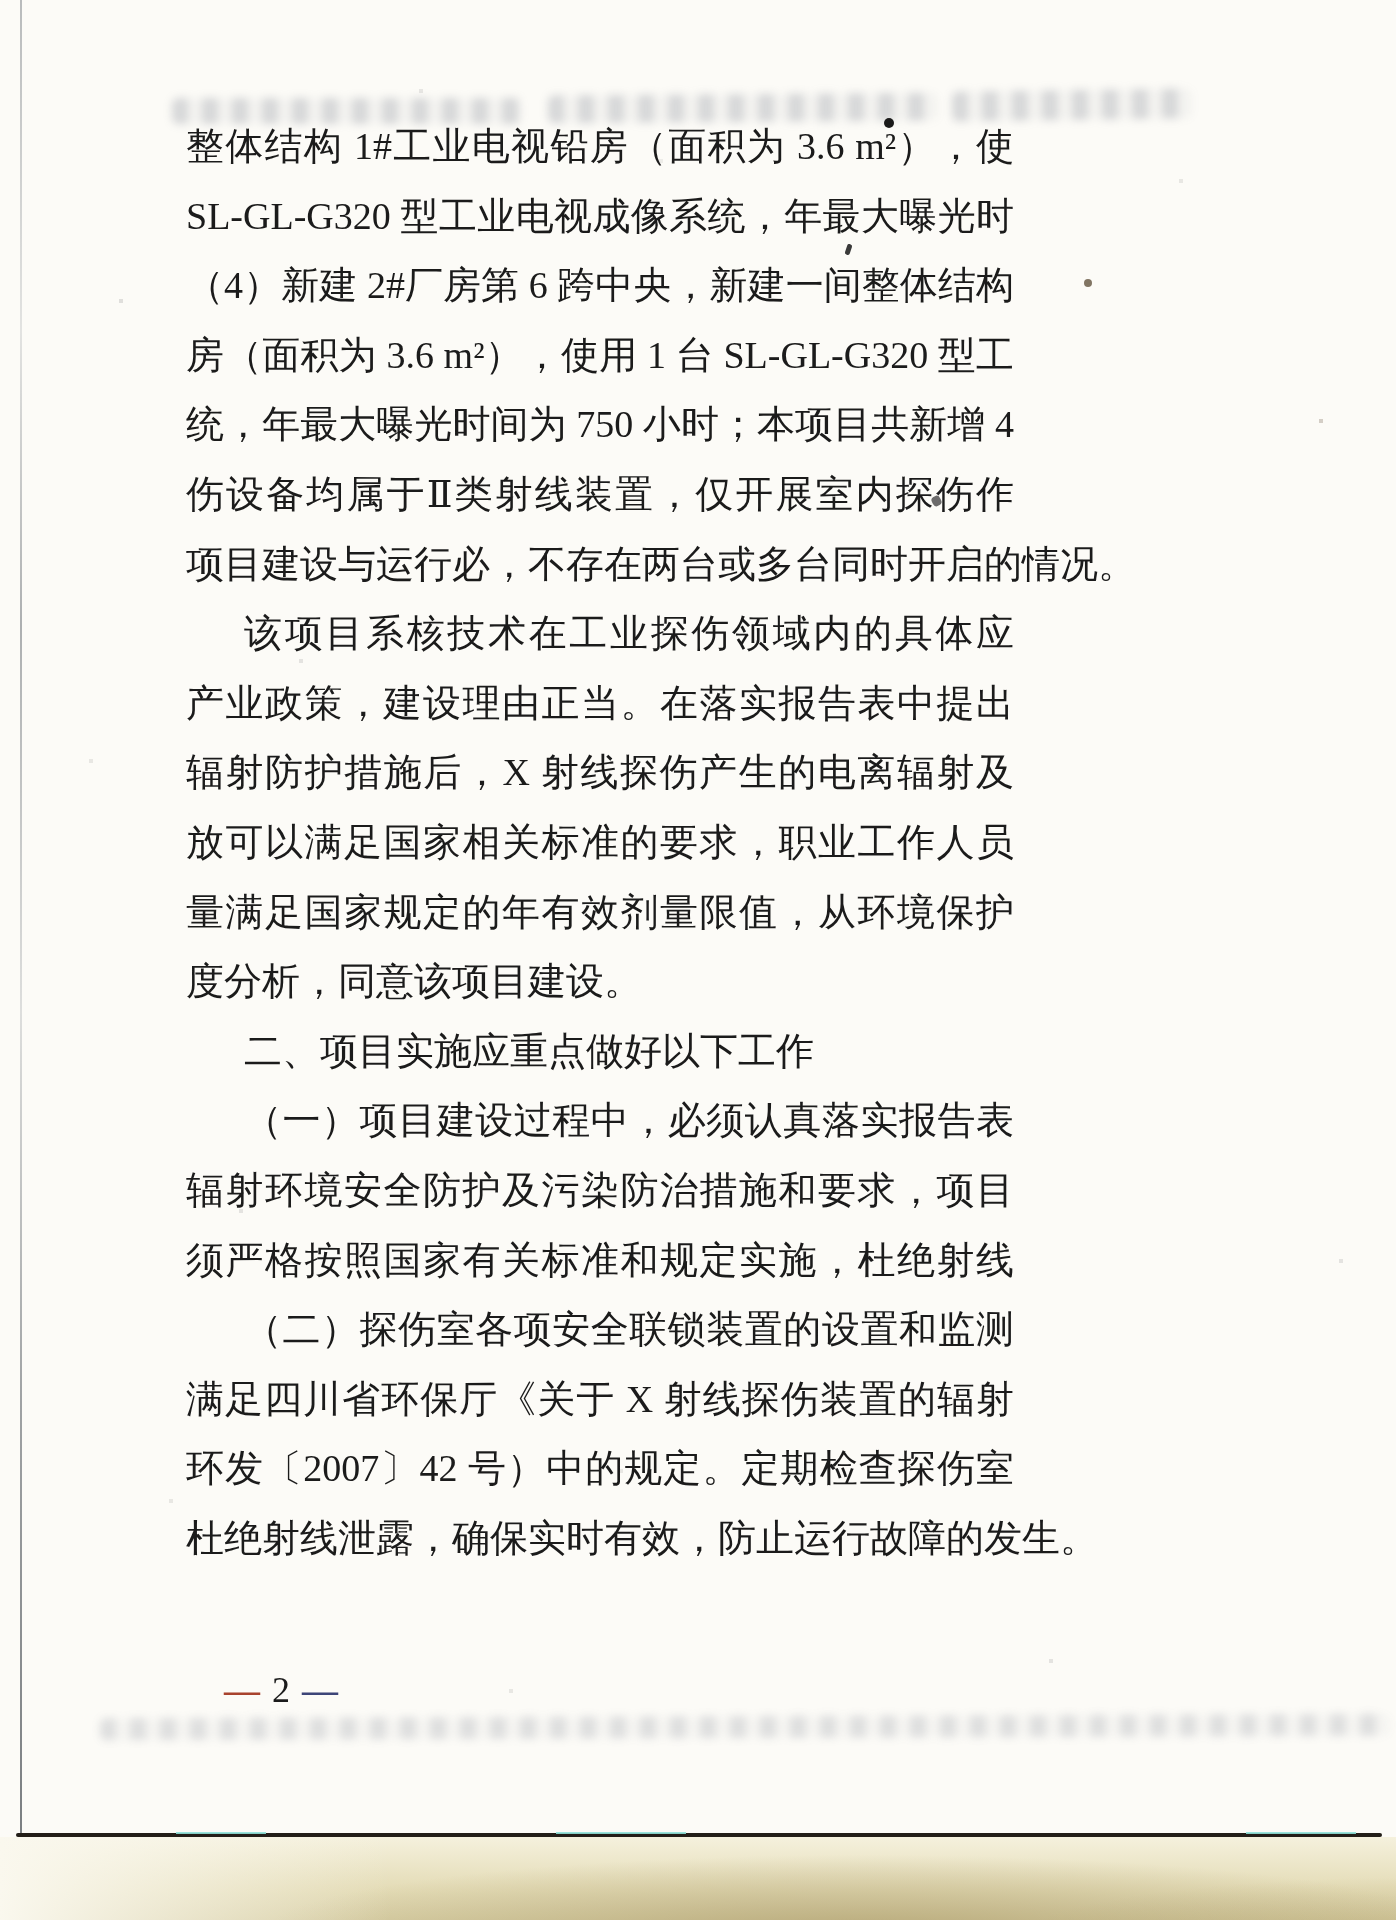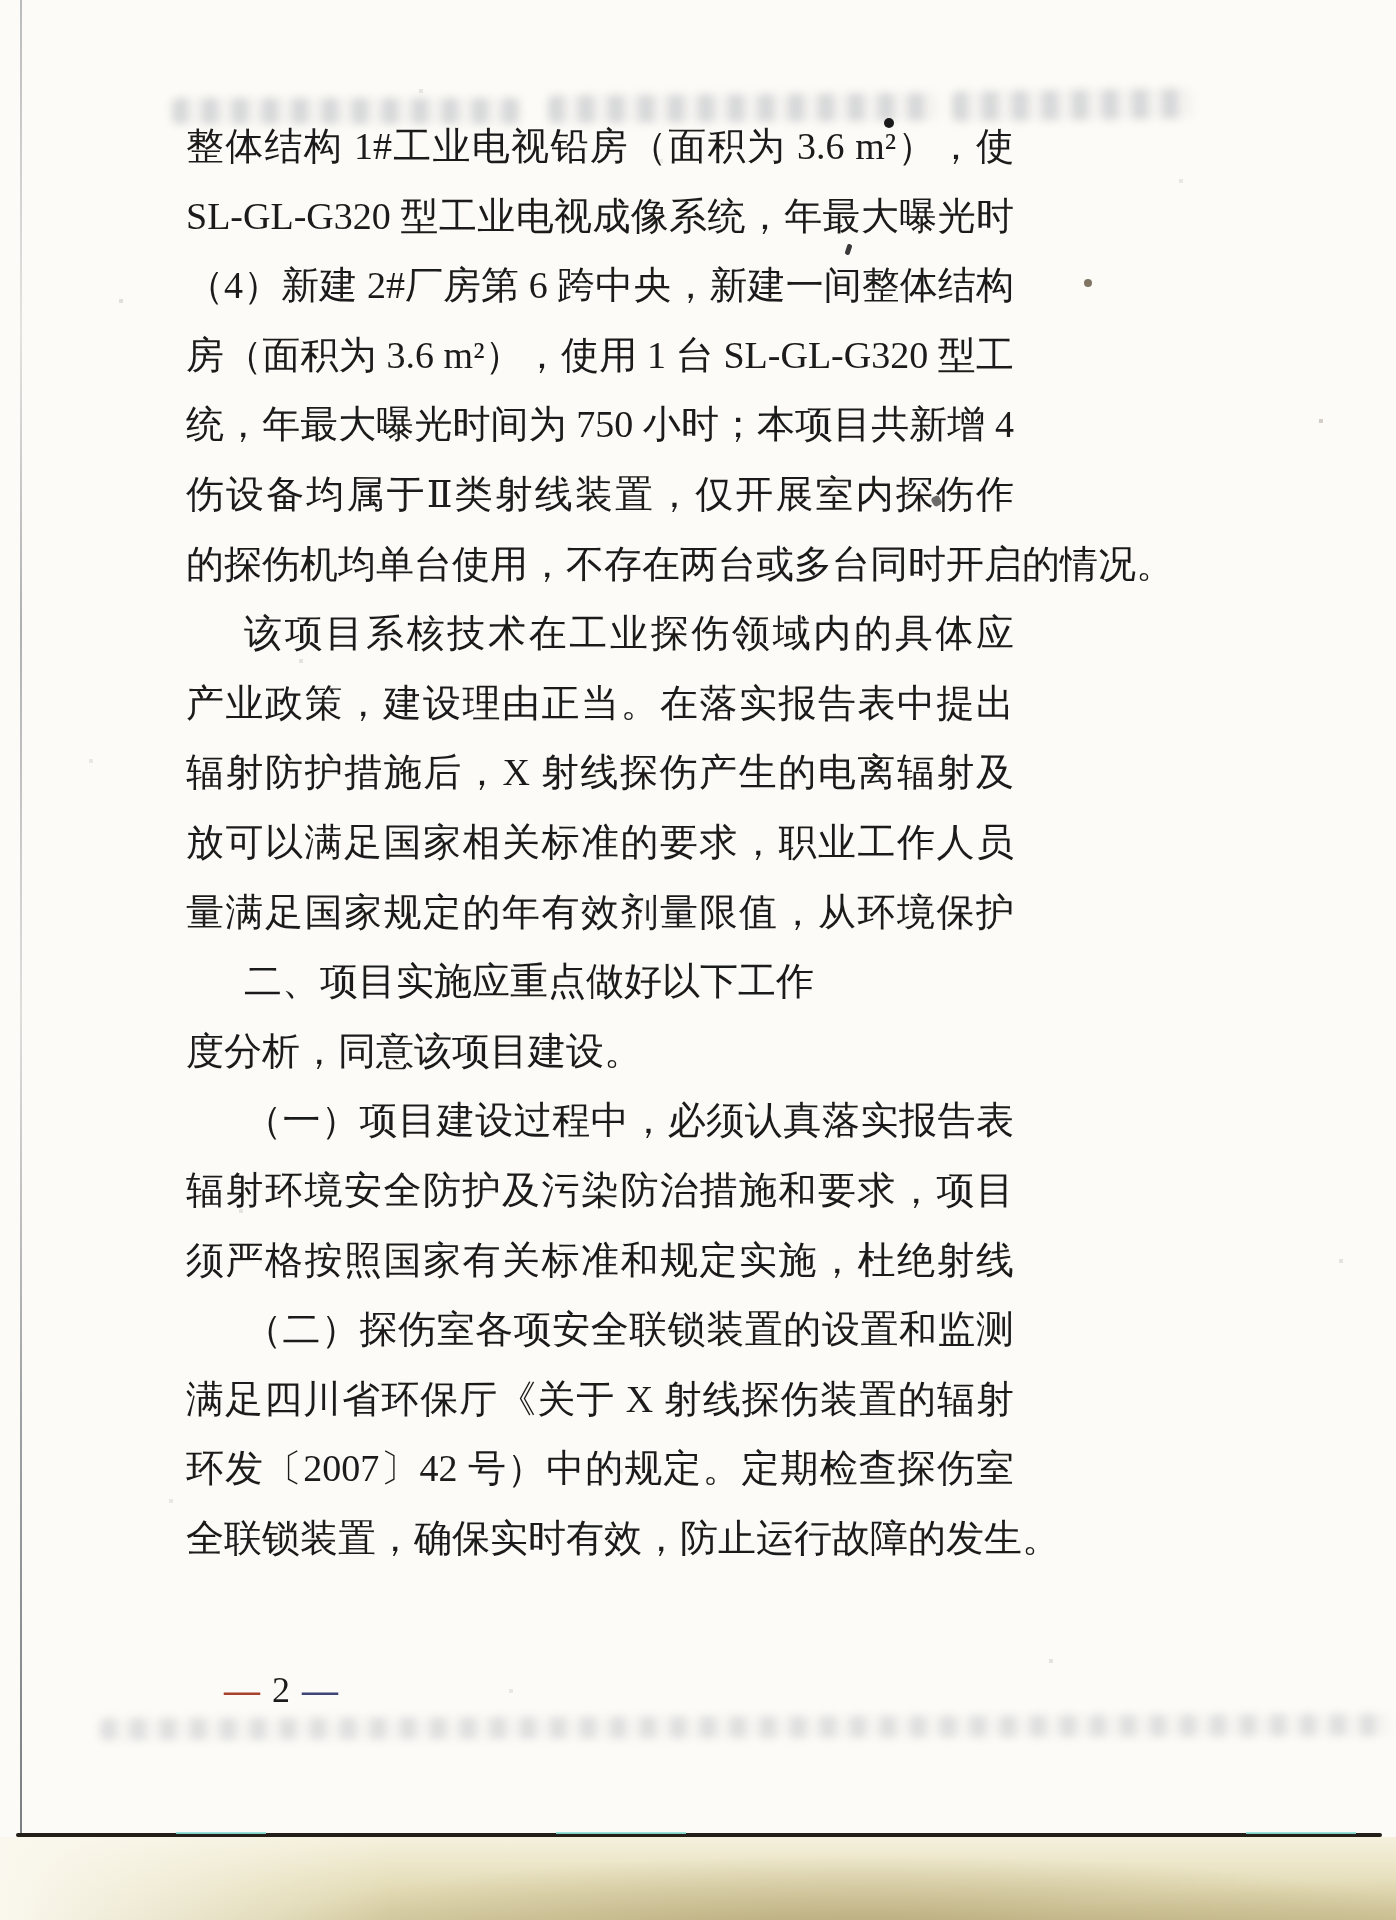--- a/index.html
+++ b/index.html
@@ -98,35 +98,35 @@
   <div class="ghost g2"></div>
   <div class="ghost g3"></div>
 
   <div class="doc-body">
     <div class="line j">整体结构 1#工业电视铅房（面积为 3.6 m²），使用 1 台</div>
     <div class="line j">SL-GL-G320 型工业电视成像系统，年最大曝光时间为 750 小时；</div>
     <div class="line j">（4）新建 2#厂房第 6 跨中央，新建一间整体结构 2#工业电视铅</div>
     <div class="line j">房（面积为 3.6 m²），使用 1 台 SL-GL-G320 型工业电视成像系</div>
     <div class="line j">统，年最大曝光时间为 750 小时；本项目共新增 4 台 X 射线探</div>
     <div class="line j">伤设备均属于Ⅱ类射线装置，仅开展室内探伤作业。曝光室内</div>
-    <div class="line">的探伤机均单台使用，不存在两台或多台同时开启的情况。</div>
+    <div class="line">项目建设与运行必，不存在两台或多台同时开启的情况。</div>
     <div class="line j ind">该项目系核技术在工业探伤领域内的具体应用，符合国家</div>
     <div class="line j">产业政策，建设理由正当。在落实报告表中提出的各项环保及</div>
     <div class="line j">辐射防护措施后，X 射线探伤产生的电离辐射及其他污染物排</div>
     <div class="line j">放可以满足国家相关标准的要求，职业工作人员和公众照射剂</div>
     <div class="line j">量满足国家规定的年有效剂量限值，从环境保护及辐射安全角</div>
+    <div class="line">度分析，同意该项目建设。</div>
     <div class="line ind">二、项目实施应重点做好以下工作</div>
-    <div class="line">度分析，同意该项目建设。</div>
     <div class="line j ind">（一）项目建设过程中，必须认真落实报告表中提出的各项</div>
     <div class="line j">辐射环境安全防护及污染防治措施和要求，项目建设与运行必</div>
     <div class="line j">须严格按照国家有关标准和规定实施，杜绝射线泄露、公众及</div>
     <div class="line j ind">（二）探伤室各项安全联锁装置的设置和监测设备的配备应</div>
     <div class="line j">满足四川省环保厅《关于 X 射线探伤装置的辐射安全要求》（川</div>
     <div class="line j">环发〔2007〕42 号）中的规定。定期检查探伤室的各项辐射安</div>
-    <div class="line">全联锁装置，确保实时有效，防止运行故障的发生。</div>
+    <div class="line">杜绝射线泄露，确保实时有效，防止运行故障的发生。</div>
   </div>
 
   <div class="footer">
     <span class="dash left">—</span><span>2</span><span class="dash right">—</span>
   </div>
 
   <div class="ghost g4"></div>
 
   <div class="speck s1"></div>
   <div class="speck s2"></div>

